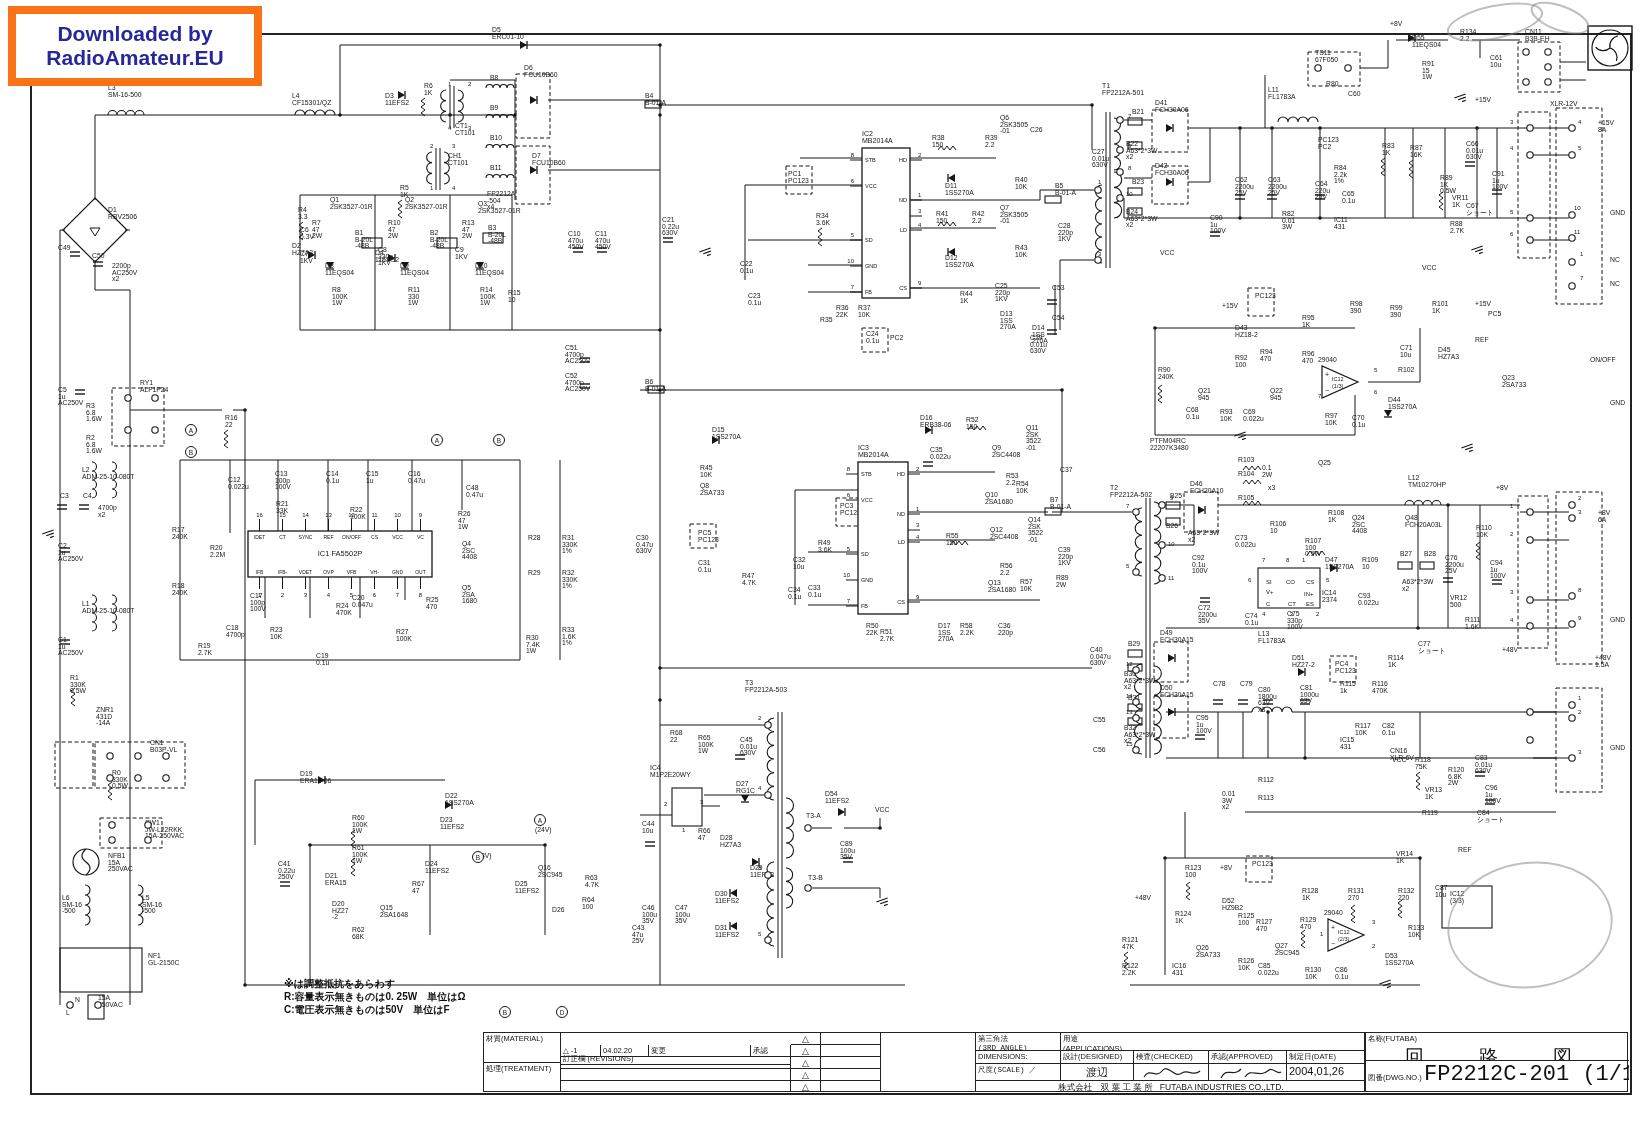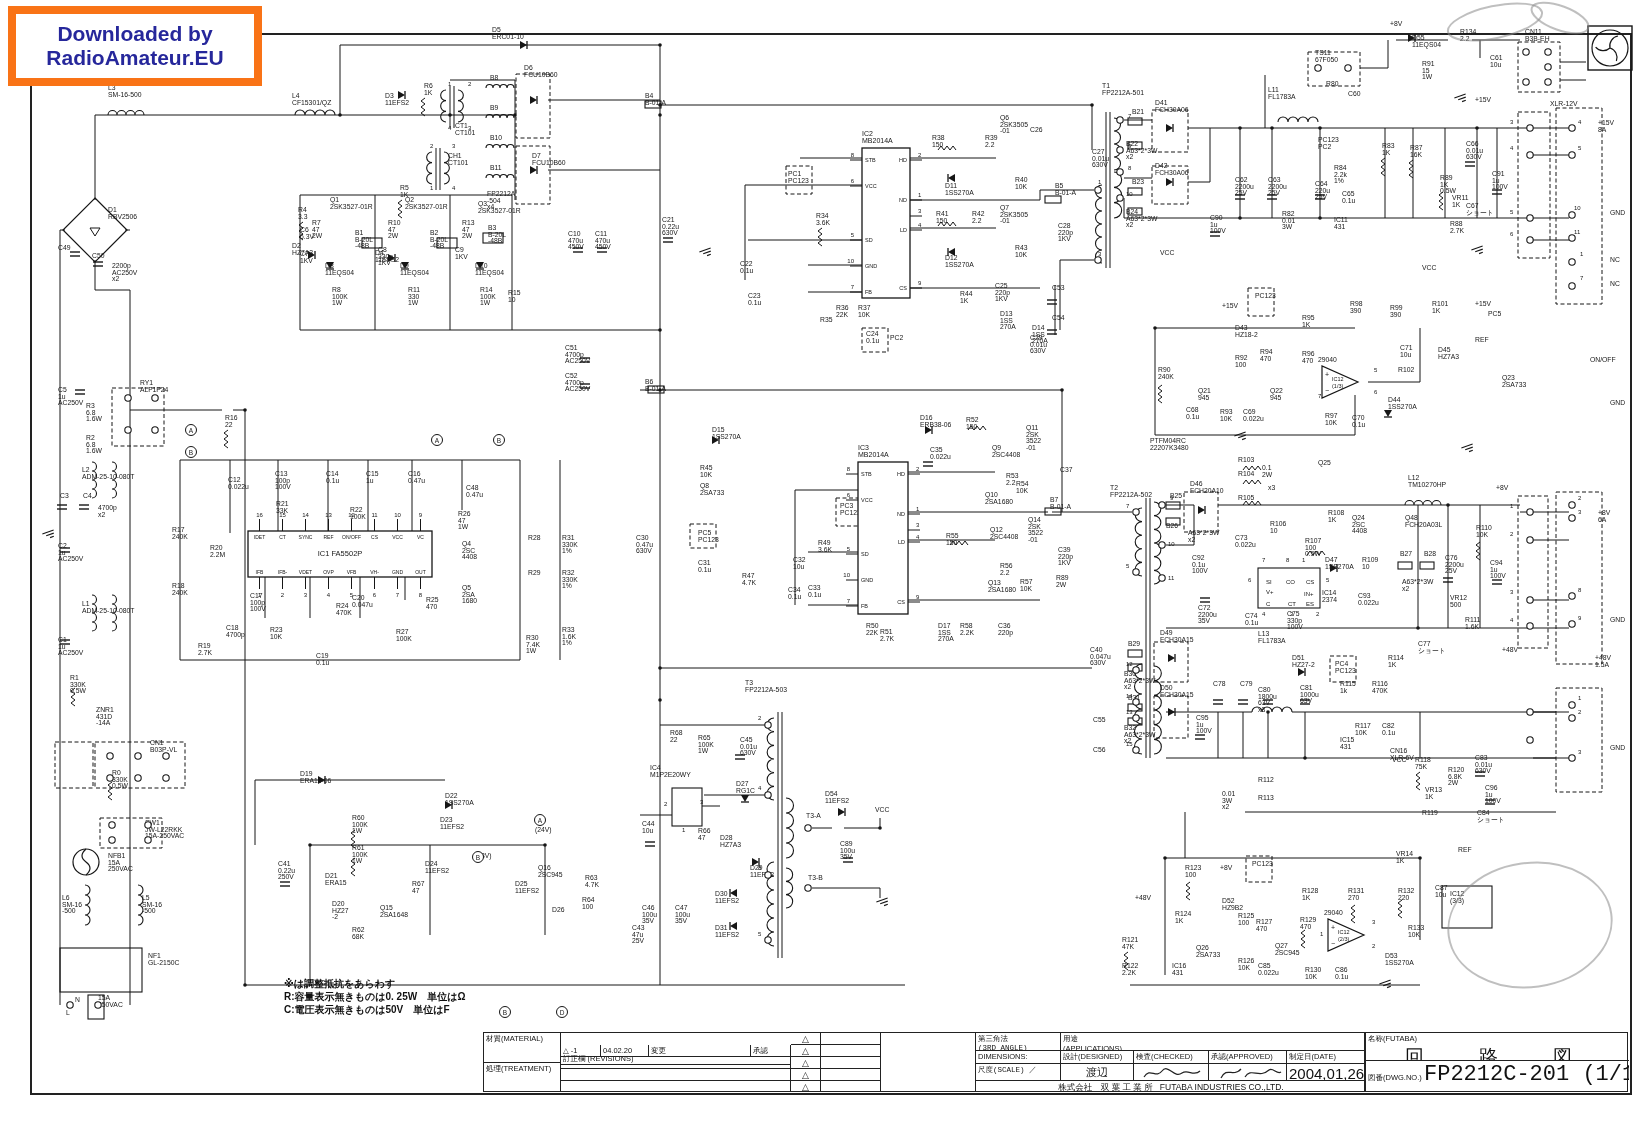--- a/index.html
+++ b/index.html
@@ -1216,21 +1216,21 @@
           <path d="M8,12 C14,2 20,14 26,6 C32,-2 38,14 46,8 C52,4 58,12 64,6" stroke="#222" stroke-width="1.2" fill="none"></path>
         </svg>
     </div>
     <div class="cell lbl" style="left:233px;top:18px;width:78px;height:13px;">承認(APPROVED)</div>
     <div class="cell sig" style="left:233px;top:31px;width:78px;height:17px;">
       <svg width="74" height="16">
           <path d="M10,13 C16,1 22,13 30,4 M34,12 C40,2 48,14 58,5 C62,2 66,10 70,7" stroke="#222" stroke-width="1.2" fill="none"></path>
         </svg>
     </div>
     <div class="cell lbl" style="left:311px;top:18px;width:79px;height:13px;border-right:none;">制定日(DATE)</div>
-    <div class="cell" style="left:311px;top:31px;width:79px;height:17px;border-right:none;font-size:15px;">2004,01,26</div>
+    <div class="cell" style="left:311px;top:31px;width:79px;height:17px;border-right:none;font-size:11px;">2004,01,26</div>
     <div class="cell" style="left:0;top:48px;width:390px;height:11px;border-right:none;border-bottom:none;font-size:8.5px;text-align:center;">
       <span>株式会社　双 葉 工 業 所</span>&nbsp;&nbsp;&nbsp;<span>FUTABA INDUSTRIES CO.,LTD.</span>
     </div>
   </div>
 
   <div class="tb" style="left:1365px;top:1032px;width:263px;height:60px;">
     <div class="cell" style="left:0;top:0;width:263px;height:28px;border-right:none;">
       <span class="lbl">名称(FUTABA)</span>
       <div class="big">回　路　図</div>
     </div>

